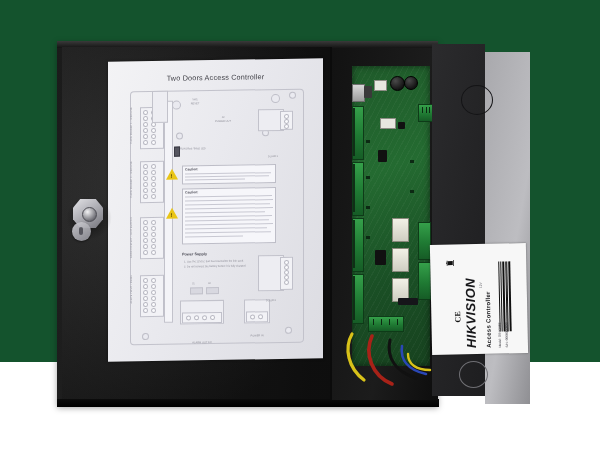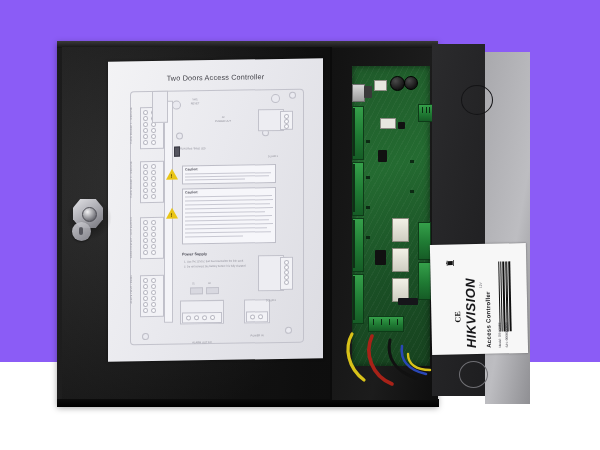--- a/index.html
+++ b/index.html
@@ -1,17 +1,17 @@
 <!DOCTYPE html>
 <html><head>
 <meta charset="utf-8">
 <style>
   html,body{margin:0;padding:0;background:#ffffff;}
   body{width:600px;height:450px;overflow:hidden;font-family:"Liberation Sans",sans-serif;}
-  #stage{position:relative;width:600px;height:362px;background:#8b5cf6;}
+  #stage{position:relative;width:600px;height:362px;background:#14532d;}
 
   
   .encl-body{position:absolute;left:57px;top:41px;width:381px;height:365px;
     background:linear-gradient(100deg,#1b1b1b 0%,#232323 40%,#1a1a1a 100%);
     box-shadow:0 2px 6px rgba(0,0,0,.35);}
   .encl-top-bevel{position:absolute;left:57px;top:41px;width:381px;height:7px;
     background:linear-gradient(180deg,#3a3a3a,#141414);}
   .encl-bottom-bevel{position:absolute;left:57px;top:399px;width:382px;height:8px;
     background:linear-gradient(180deg,#0c0c0c,#000);}
 

